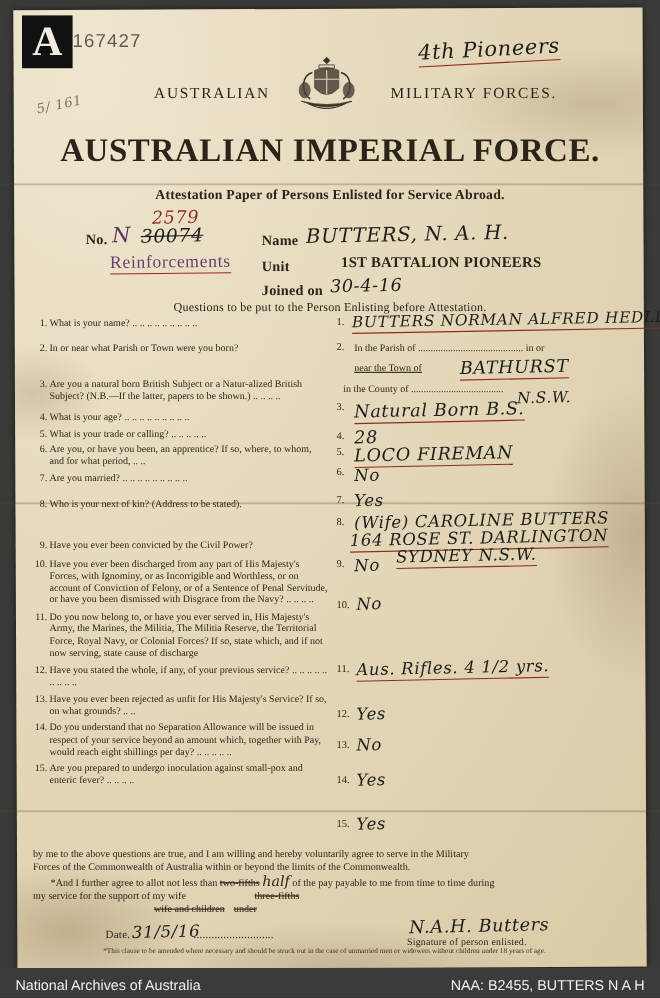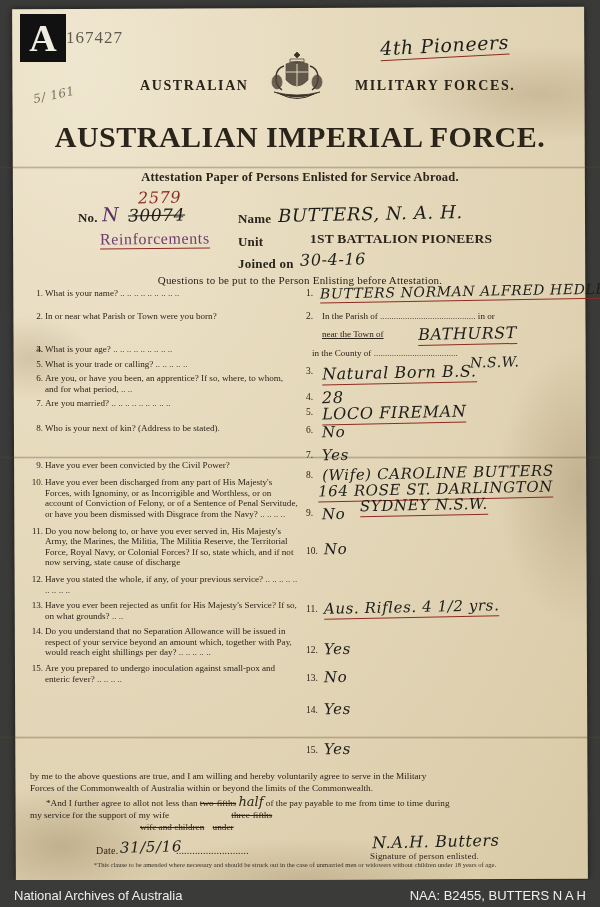--- a/index.html
+++ b/index.html
@@ -60,21 +60,21 @@
     letter-spacing: 0.2px;
   }
   .title-line {
     width: 100%;
     text-align: center;
     font-weight: bold;
   }
   .hdr-small {
     font-size: 14px;
     letter-spacing: 1.6px;
-    font-weight: bold;
+    font-weight: normal;
     text-align: right;
   }
   .bigtitle {
     font-size: 30px;
     letter-spacing: 0.5px;
     font-weight: bold;
   }
   .subtitle {
     font-size: 12.5px;
     font-weight: bold;
@@ -114,21 +114,21 @@
     color: #f1ece0;
     font-family: "Liberation Serif", serif;
     font-weight: bold;
     font-size: 38px;
     line-height: 48px;
     text-align: center;
   }
   .stamp-num {
     position: absolute;
     left: 66px; top: 28px;
-    font-family: Liberation Serif, serif;
+    font-family: Liberation Sans, sans-serif;
     font-size: 17px;
     color: #2a2520;
     letter-spacing: 1px;
     opacity: 0.72;
   }
   
   .crest {
     position: absolute;
     left: 266px;
     top: 48px;
@@ -283,21 +283,21 @@
     <div class="print" style="left:310px; top:231px; font-size:13.5px; font-weight:bold;">1ST BATTALION PIONEERS</div>
 
     <div class="print" style="left:238px; top:256px; font-size:13px; font-weight:bold;">Joined on</div>
     <div class="hand" style="left:300px; top:250px; font-size:16px;">30-4-16</div>
 
     <div class="print qhdr title-line" style="left:0; top:274px;">Questions to be put to the Person Enlisting before Attestation.</div>
 
     <div class="qlist">
       <div class="q" style="height:11px"><span class="n">1.</span><span>What is your name? .. .. .. .. .. .. .. .. ..</span></div>
       <div class="q" style="height:11px; margin-top:12px"><span class="n">2.</span><span>In or near what Parish or Town were you born?</span></div>
-      <div class="q" style="margin-top:22px"><span class="n">3.</span></div>
+      <div class="q" style="margin-top:22px"><span class="n">3.</span><span>Are you a natural born British Subject or a Natur-alized British Subject?  (N.B.—If the latter, papers to be shown.) .. .. .. ..</span></div>
       <div class="q" style="margin-top:9px"><span class="n">4.</span><span>What is your age? .. .. .. .. .. .. .. .. ..</span></div>
       <div class="q" style="margin-top:4px"><span class="n">5.</span><span>What is your trade or calling? .. .. .. .. ..</span></div>
       <div class="q" style="margin-top:4px"><span class="n">6.</span><span>Are you, or have you been, an apprentice?  If so, where, to whom, and for what period, .. ..</span></div>
       <div class="q" style="margin-top:4px"><span class="n">7.</span><span>Are you married? .. .. .. .. .. .. .. .. ..</span></div>
       <div class="q" style="margin-top:14px"><span class="n">8.</span><span>Who is your next of kin?  (Address to be stated).</span></div>
       <div class="q" style="margin-top:26px"><span class="n">9.</span><span>Have you ever been convicted by the Civil Power?</span></div>
       <div class="q" style="margin-top:7px"><span class="n">10.</span><span>Have you ever been discharged from any part of His Majesty's Forces, with Ignominy, or as Incorrigible and Worthless, or on account of Conviction of Felony, or of a Sentence of Penal Servitude, or have you been dismissed with Disgrace from the Navy? .. .. .. ..</span></div>
       <div class="q" style="margin-top:6px"><span class="n">11.</span><span>Do you now belong to, or have you ever served in, His Majesty's Army, the Marines, the Militia, The Militia Reserve, the Territorial Force, Royal Navy, or Colonial Forces?  If so, state which, and if not now serving, state cause of discharge</span></div>
       <div class="q" style="margin-top:6px"><span class="n">12.</span><span>Have you stated the whole, if any, of your previous service? .. .. .. .. .. .. .. .. ..</span></div>
       <div class="q" style="margin-top:5px"><span class="n">13.</span><span>Have you ever been rejected as unfit for His Majesty's Service?  If so, on what grounds? .. ..</span></div>

